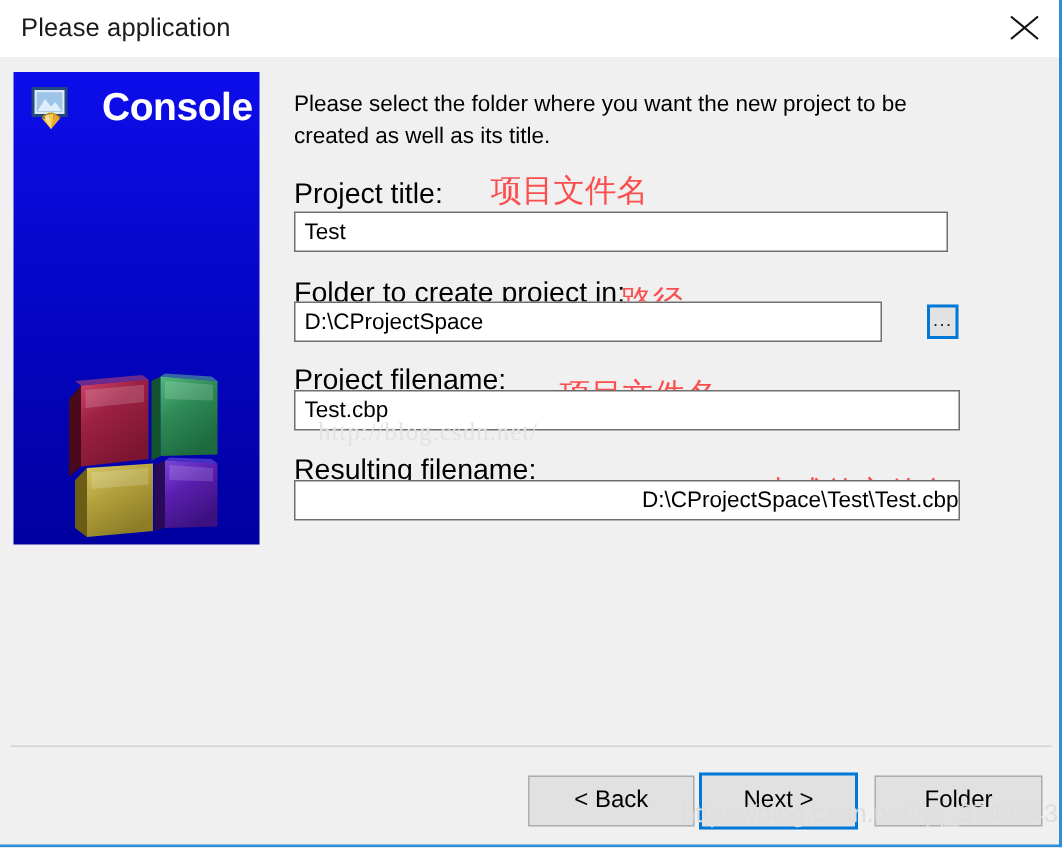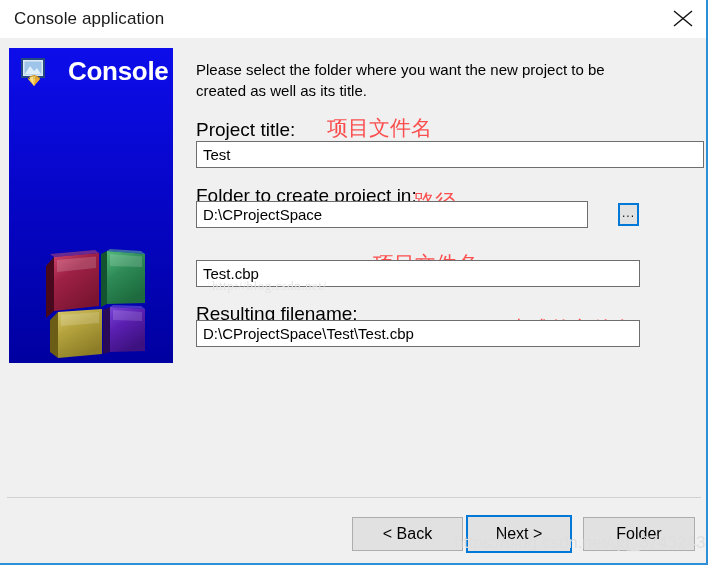--- a/index.html
+++ b/index.html
@@ -49,31 +49,31 @@
   .btn{position:absolute;background:#e1e1e1;border:1px solid #adadad;box-sizing:border-box;
     font-size:16px;color:#000;text-align:center;font-family:"Liberation Sans",sans-serif;}
   #btn-back{left:352px;top:517px;width:111px;height:34px;line-height:32px;}
   #btn-next{left:466px;top:515px;width:106px;height:38px;line-height:32px;
     border:2px solid #0078d7;padding-top:1px;}
   #btn-cancel{left:583px;top:517px;width:112px;height:34px;line-height:32px;}
 
   
   .watermark{position:absolute;color:#e3e3e3;font-family:"Liberation Serif",serif;
     white-space:nowrap;letter-spacing:.5px;}
-  #wm-middle{left:212px;top:278px;font-size:13px;}
+  #wm-middle{left:212px;top:278px;font-size:17px;}
   #wm-bottom{left:454px;top:533px;font-size:17px;color:#dedede;
     font-family:"Liberation Sans",sans-serif;letter-spacing:0px;}
 </style>
 </head>
 <body>
 
 <div id="window">
 
   <div id="titlebar">
-    <div id="title-text">Console application</div>
+    <div id="title-text">Please application</div>
     <div id="close-button">
       <span>
         <svg width="20" height="17" viewBox="0 0 20 17">
           <line x1="1" y1="1" x2="19" y2="16" stroke="#111" stroke-width="1.4"></line>
           <line x1="19" y1="1" x2="1" y2="16" stroke="#111" stroke-width="1.4"></line>
         </svg>
       </span>
     </div>
   </div>
 
@@ -142,33 +142,34 @@
       </svg>
     </span>
   </div>
 
   <div id="content">
     <div id="description">Please select the folder where you want the new project to be created as well as its title.</div>
   </div>
 
   <div class="field-label" style="left:196px;top:119px;">Project title:</div>
   <div class="annot" style="left:327px;top:117px;">项目文件名</div>
-  <div class="txt-input" style="left:196px;top:141px;width:508px;">Test</div>
+  <div class="txt-input" style="left:196px;top:141px;width:436px;">Test</div>
 
   <div class="field-label" style="left:196px;top:185px;">Folder to create project in:</div>
   <div class="annot" style="left:414px;top:191px;">路径</div>
   <div class="txt-input" style="left:196px;top:201px;width:392px;">D:\CProjectSpace</div>
   <div id="browse-button">...</div>
 
+  <div class="field-label" style="left:196px;top:243px;">Project filename:</div>
   <div class="annot" style="left:373px;top:253px;">项目文件名</div>
   <div class="txt-input" style="left:196px;top:260px;width:444px;">Test.cbp</div>
 
   <div class="field-label" style="left:196px;top:303px;">Resulting filename:</div>
   <div class="annot" style="left:508px;top:318px;">生成的文件名</div>
-  <div class="txt-input" style="left:196px;top:320px;width:444px;">D:\CProjectSpace\Test\Test.cbp</div>
+  <div class="txt-input" style="left:196px;top:320px;width:444px;text-align:right;">D:\CProjectSpace\Test\Test.cbp</div>
 
   <div class="watermark" id="wm-middle">http://blog.csdn.net/</div>
 
   <div id="divider"></div>
   <div class="btn" id="btn-next">Next &gt;</div>
   <div class="btn" id="btn-back">&lt; Back</div>
   <div class="btn" id="btn-cancel">Folder</div>
 
   <div class="watermark" id="wm-bottom">https://blog.csdn.net/qq_37432436</div>
 

